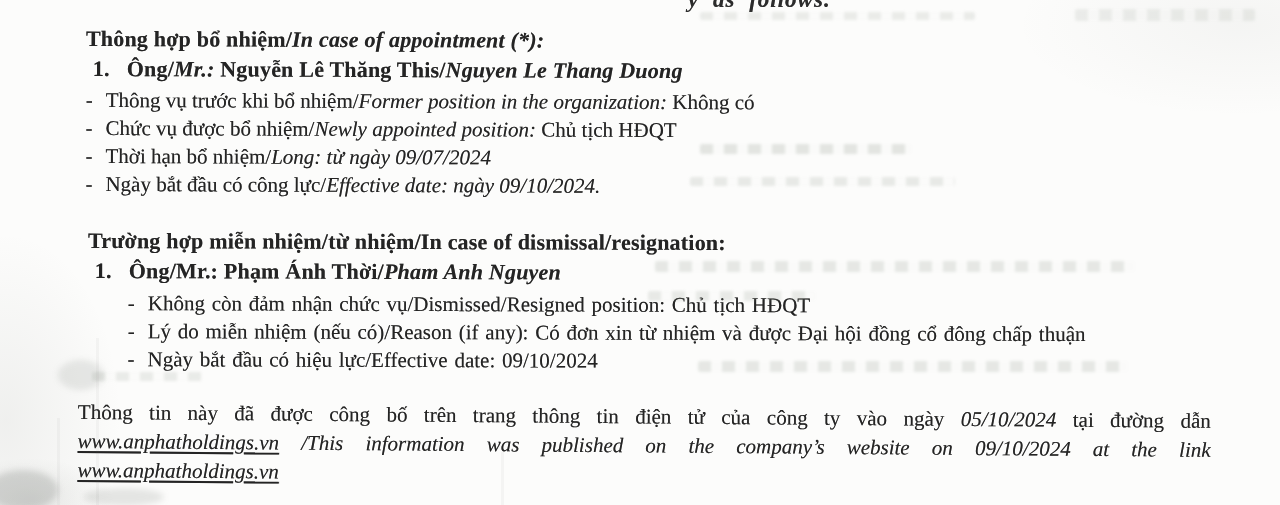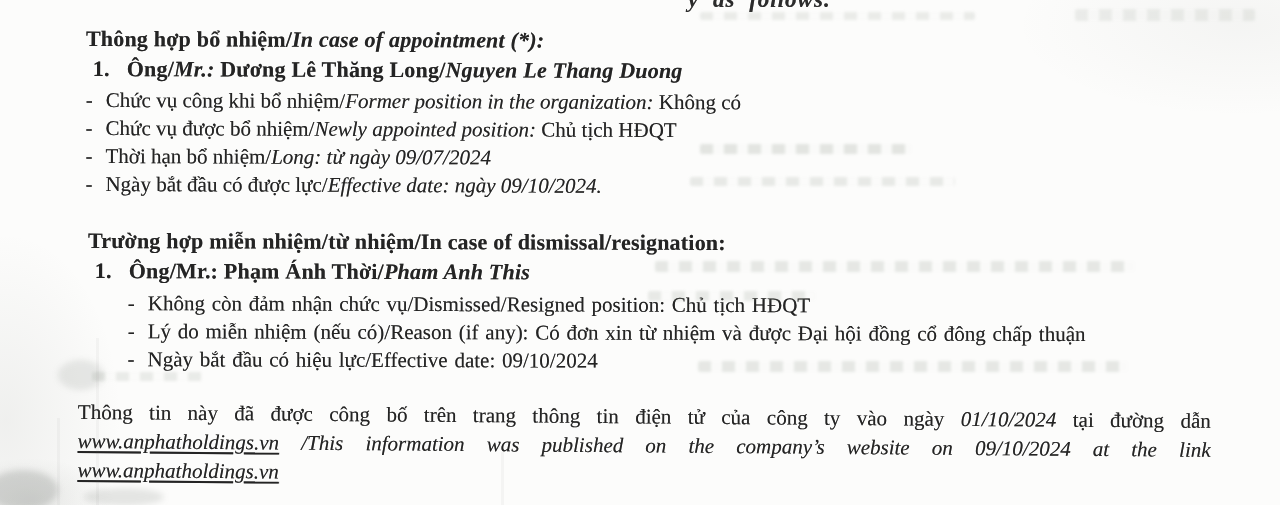--- a/index.html
+++ b/index.html
@@ -75,43 +75,43 @@
 </style>
 </head>
 <body>
 
 <div class="top-clip">
   <span class="frag ink">y as follows.</span>
 </div>
 
 <div class="sec1 ink">
   <div class="heading nowrap"><span>Thông hợp bổ nhiệm/</span><span class="it">In case of appointment (*):</span></div>
-  <div class="name-line nowrap"><span class="num">1.</span><span>Ông/</span><span class="it">Mr.:</span><span> Dương Lê Thăng Long/</span><span class="it">Nguyen Le Thang Duong</span></div>
+  <div class="name-line nowrap"><span class="num">1.</span><span>Ông/</span><span class="it">Mr.:</span><span> Nguyễn Lê Thăng This/</span><span class="it">Nguyen Le Thang Duong</span></div>
   <div class="items">
-    <div class="line nowrap"><span class="dash">-</span><span>Chức vụ công khi bổ nhiệm/</span><span class="it">Former position in the organization:</span> <span>Không có</span></div>
+    <div class="line nowrap"><span class="dash">-</span><span>Thông vụ trước khi bổ nhiệm/</span><span class="it">Former position in the organization:</span> <span>Không có</span></div>
     <div class="line nowrap"><span class="dash">-</span><span>Chức vụ được bổ nhiệm/</span><span class="it">Newly appointed position:</span> <span>Chủ tịch HĐQT</span></div>
     <div class="line nowrap"><span class="dash">-</span><span>Thời hạn bổ nhiệm/</span><span class="it">Long:</span> <span class="it">từ ngày 09/07/2024</span></div>
-    <div class="line nowrap"><span class="dash">-</span><span>Ngày bắt đầu có được lực/</span><span class="it">Effective date:</span> <span class="it">ngày 09/10/2024.</span></div>
+    <div class="line nowrap"><span class="dash">-</span><span>Ngày bắt đầu có công lực/</span><span class="it">Effective date:</span> <span class="it">ngày 09/10/2024.</span></div>
   </div>
 </div>
 
 <div class="sec2 ink">
   <div class="heading nowrap">Trường hợp miễn nhiệm/từ nhiệm/In case of dismissal/resignation:</div>
-  <div class="name-line nowrap"><span class="num">1.</span><span>Ông/Mr.: Phạm Ánh Thời/</span><span class="it">Pham Anh This</span></div>
+  <div class="name-line nowrap"><span class="num">1.</span><span>Ông/Mr.: Phạm Ánh Thời/</span><span class="it">Pham Anh Nguyen</span></div>
   <div class="items">
     <div class="line nowrap"><span class="dash">-</span><span>Không còn đảm nhận chức vụ/Dismissed/Resigned position: Chủ tịch HĐQT</span></div>
     <div class="line nowrap"><span class="dash">-</span><span>Lý do miễn nhiệm (nếu có)/Reason (if any): Có đơn xin từ nhiệm và được Đại hội đồng cổ đông chấp thuận</span></div>
     <div class="line nowrap"><span class="dash">-</span><span>Ngày bắt đầu có hiệu lực/Effective date: 09/10/2024</span></div>
   </div>
 </div>
 
 <div class="footer ink">
   <div class="jline">
     <span>Thông tin này đã được công bố trên trang thông tin điện tử của công ty vào ngày</span>
-    <span class="it">01/10/2024</span>
+    <span class="it">05/10/2024</span>
     <span>tại đường dẫn</span>
   </div>
   <div class="jline it">
     <span class="link">www.anphatholdings.vn</span>
     <span>/This information was published on the company’s website on 09/10/2024 at the link</span>
   </div>
   <div>
     <span class="link">www.anphatholdings.vn</span>
   </div>
 </div>

